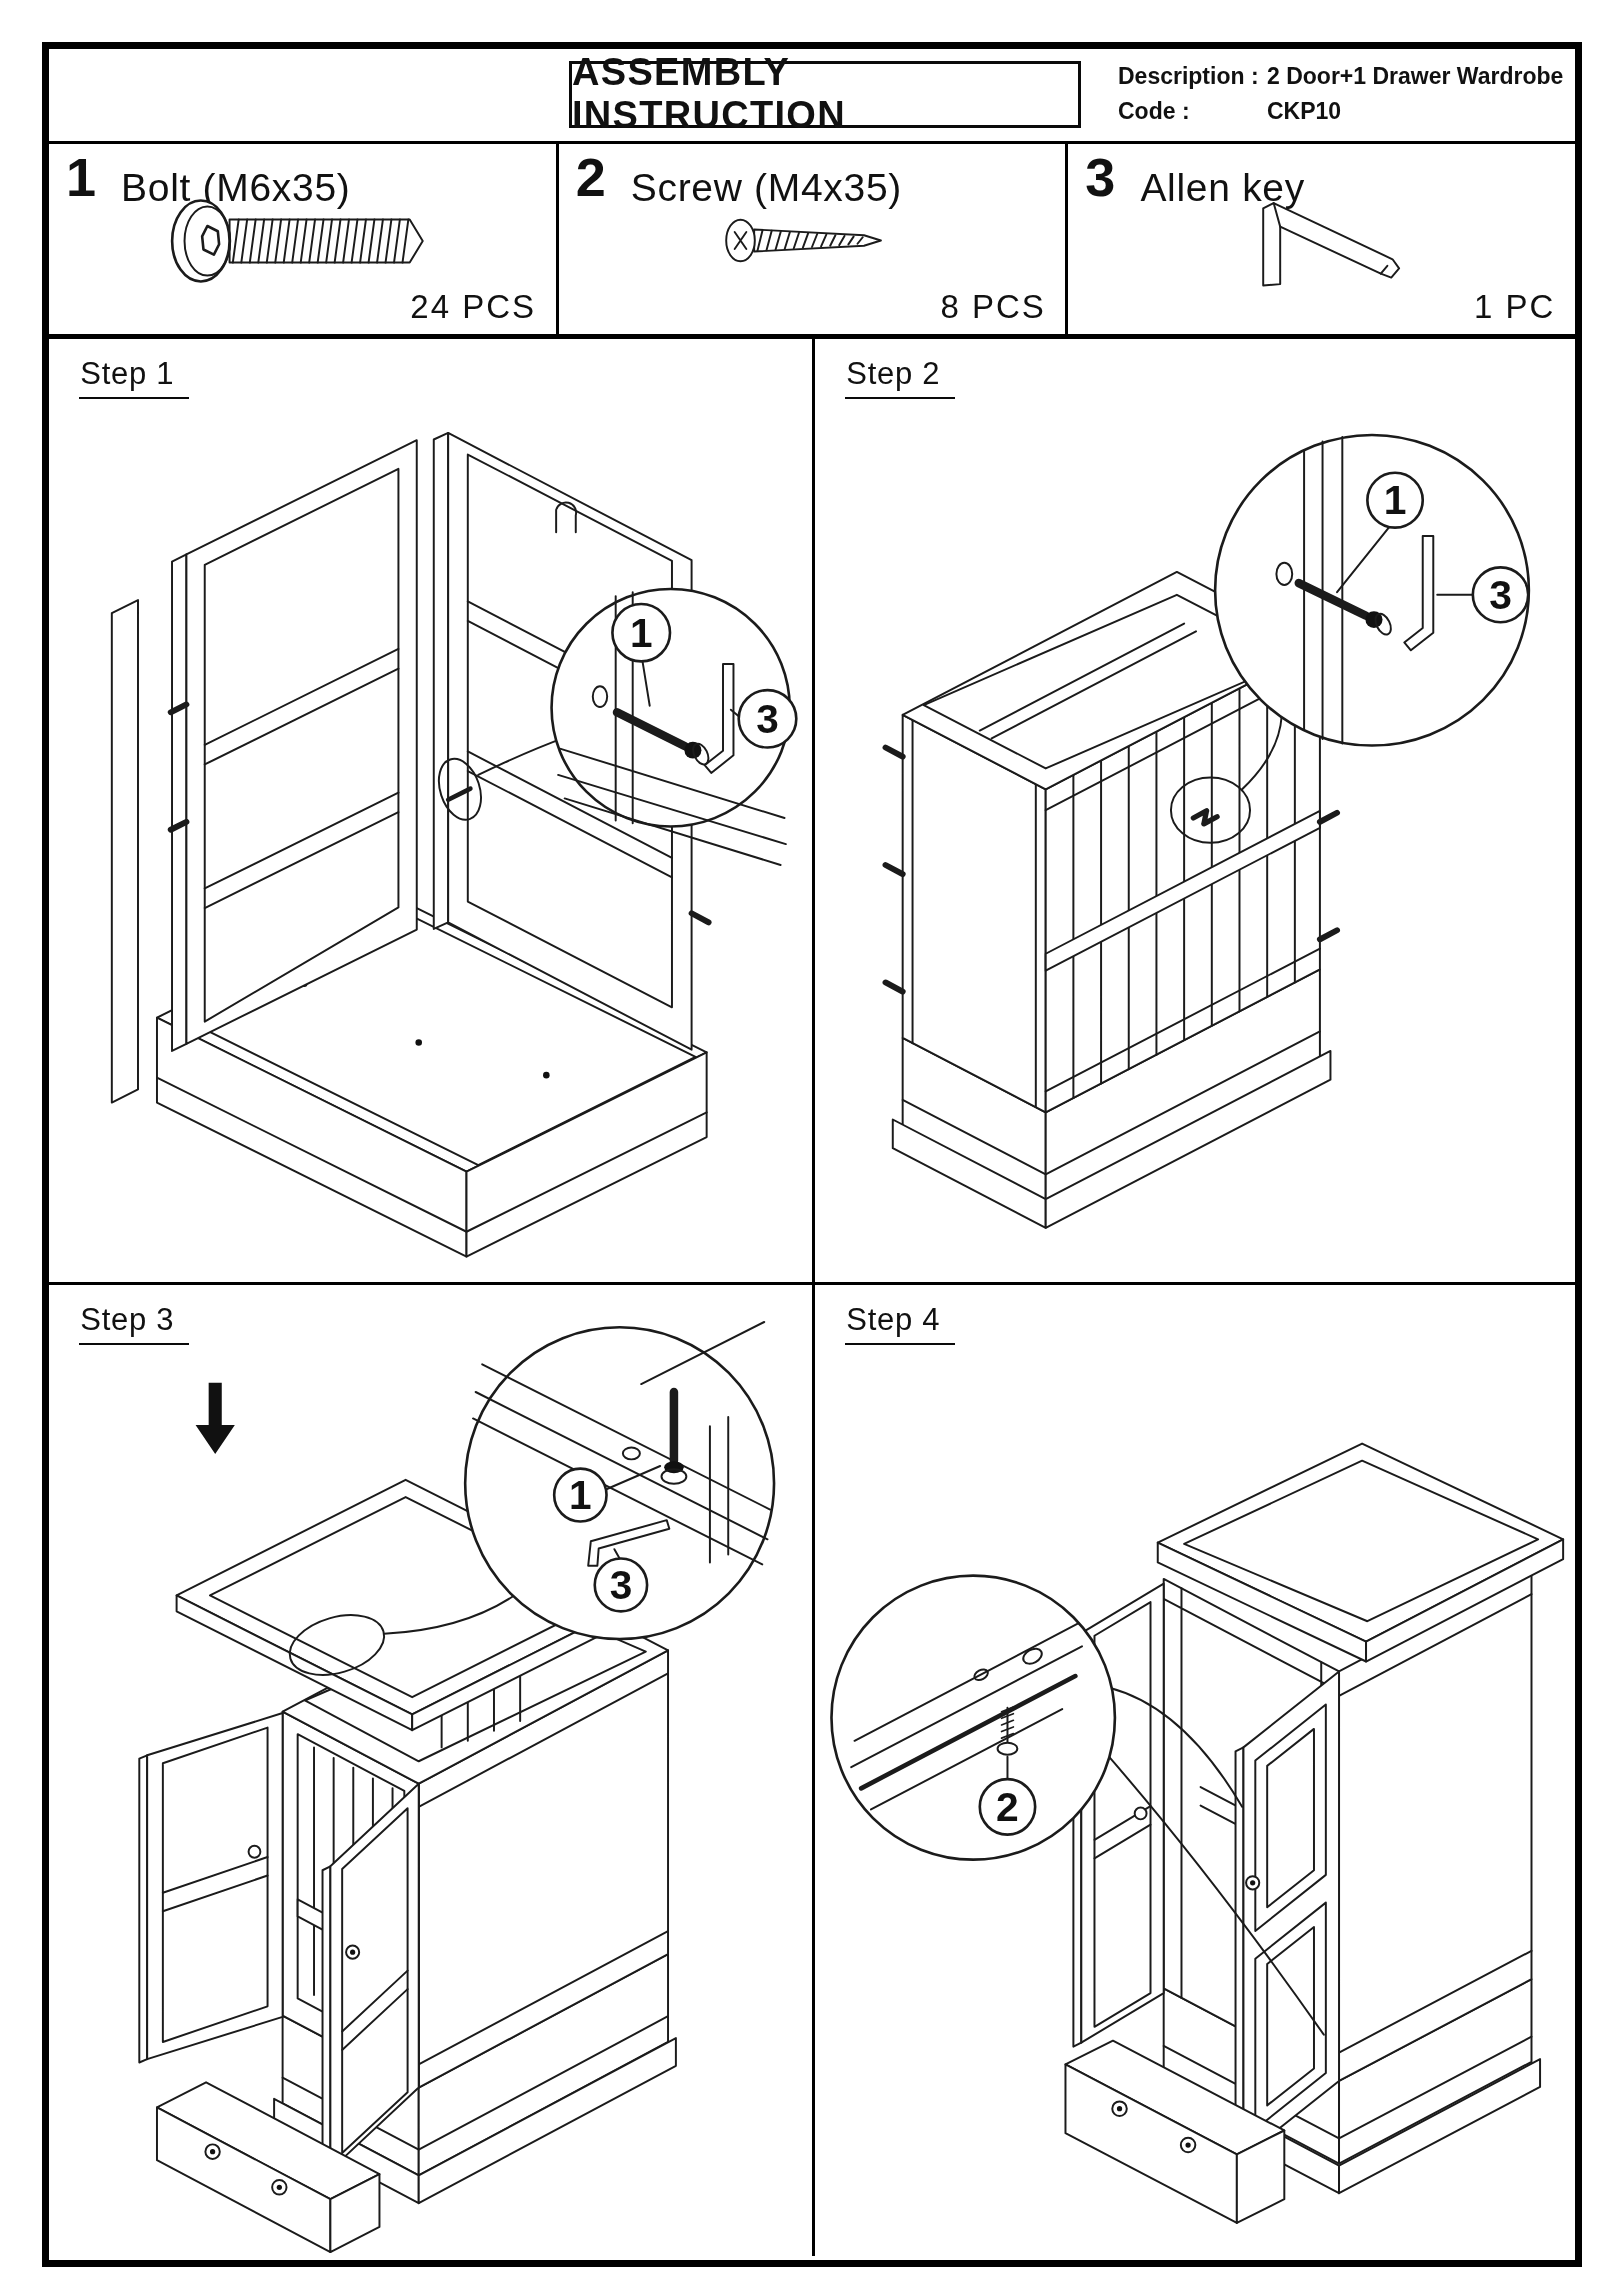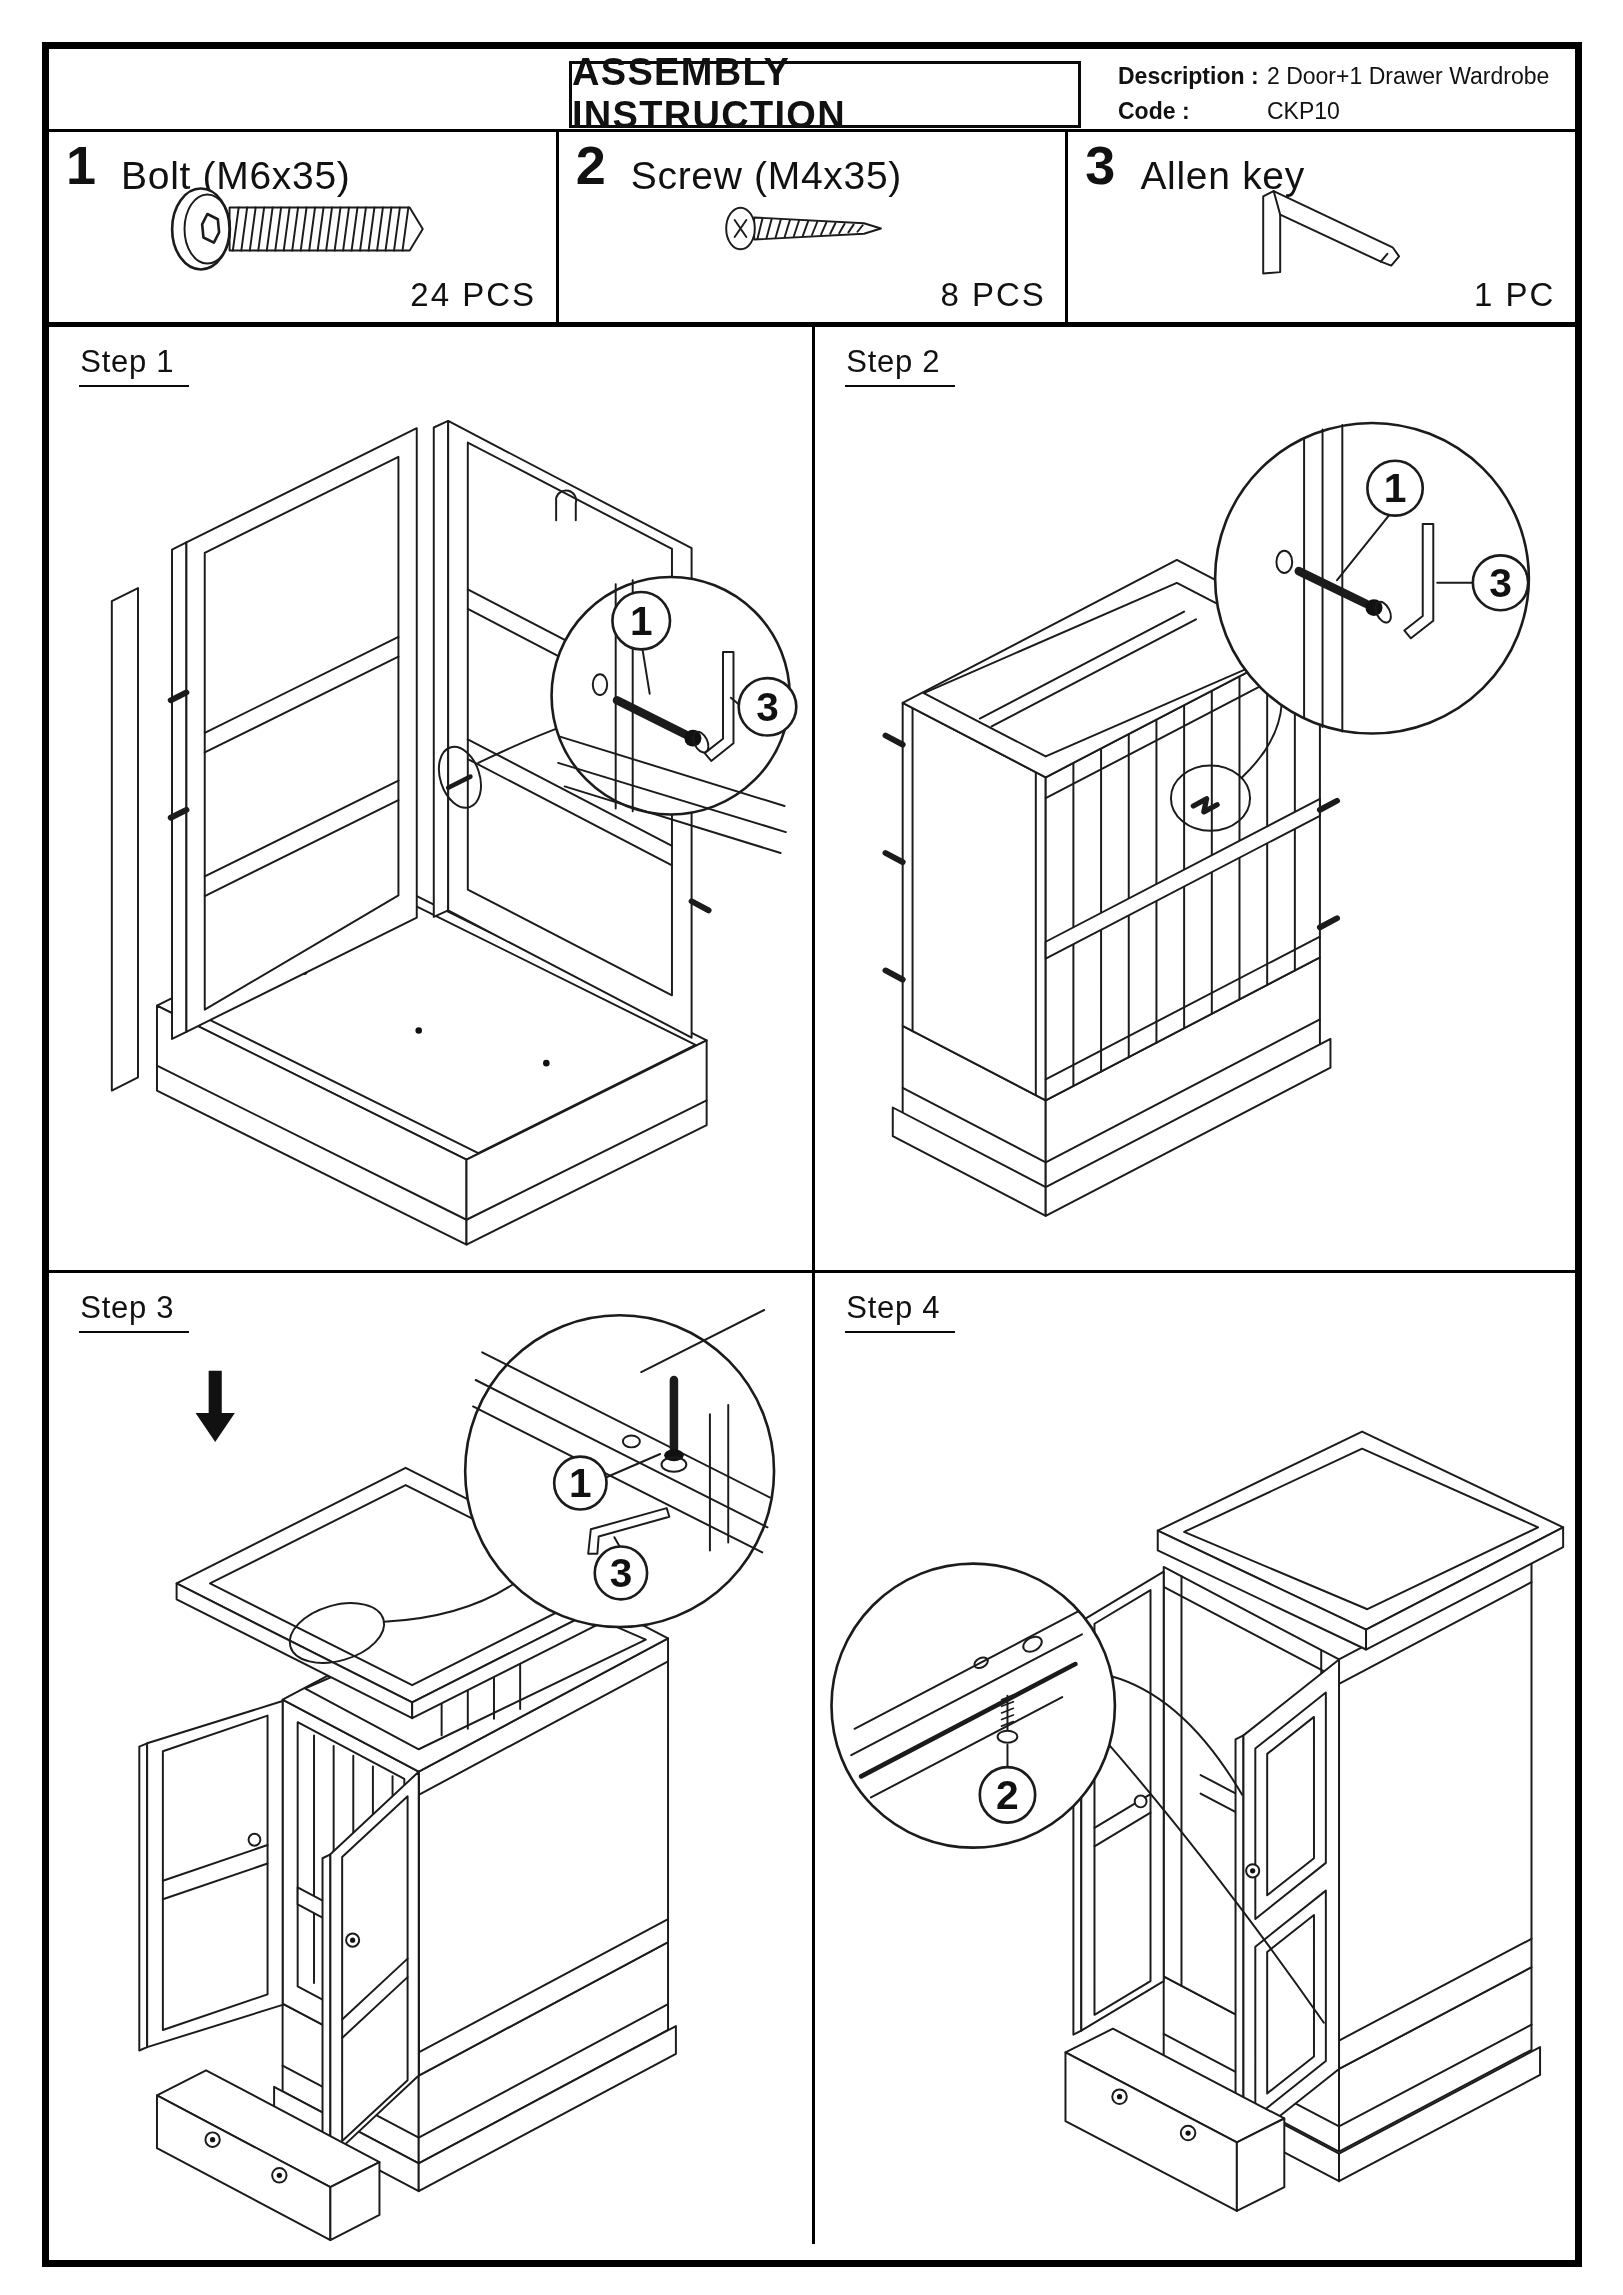--- a/index.html
+++ b/index.html
@@ -1,29 +1,29 @@
 <!DOCTYPE html>
 <html style="font-size:10.5px"><head>
 <meta charset="utf-8">
 <style>
   html,body { margin:0; padding:0; background:#fff; }
   body { width:1623px; height:2295px; position:relative;
          font-family:"Liberation Sans",sans-serif; color:#111; }
   .page { position:absolute; left:42px; top:42px; width:1540px; height:2225px;
           border:7.2px solid #000; box-sizing:border-box; background:#fff; }
   
-  .header { position:relative; height:83px; border-bottom:3.3px solid #000; box-sizing:border-box; }
+  .header { position:relative; height:95px; border-bottom:3.3px solid #000; box-sizing:border-box; }
   .title-box { position:absolute; left:520px; top:11.8px; width:512px; height:67px;
                border:3.9px solid #0a0a0a; box-sizing:border-box; display:flex;
                align-items:center; justify-content:center;
                font-size:38px; font-weight:700; letter-spacing:1.3px; word-spacing:14.4px; }
   .meta { position:absolute; left:1069px; top:14.4px; font-size:23px; }
   .meta-row { display:flex; margin-bottom:7.2px; }
   .meta-label { width:149px;font-weight:bold; }
-  .meta-value { font-weight:400;text-align:center; }
+  .meta-value { font-weight:700;text-align:center; }
   
   .parts-row { display:flex; height:195px; border-bottom:5.2px solid #000; box-sizing:border-box; }
   .part-cell { position:relative; flex:1; border-right:3.3px solid #000; box-sizing:border-box; }
   .part-cell:last-child { border-right:none; }
   .part-head { position:absolute; top:7.9px; left:17px; display:flex; gap:25px; }
   .part-num { font-size:54px; font-weight:700; line-height:0.95; }
   .part-name { font-size:39px; padding-top:14.4px; letter-spacing:0.7px; }
   .part-qty { position:absolute; right:19.6px; bottom:7.9px; font-size:33px; letter-spacing:2px;margin-top:13px; }
   .part-art { position:absolute; left:0; right:0; top:46px; bottom:43px;
               display:flex; align-items:center; justify-content:center; }

